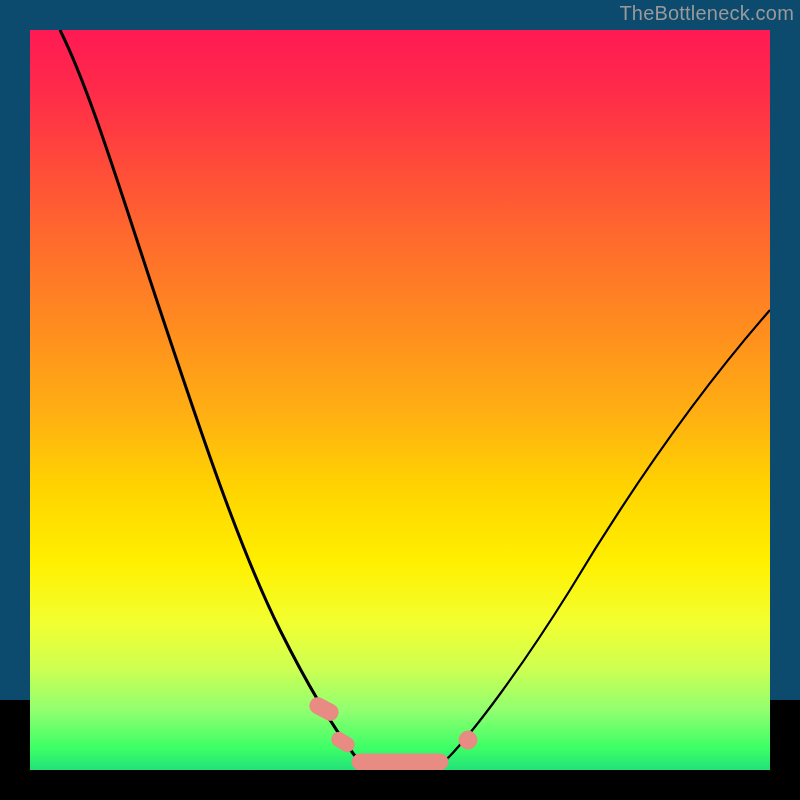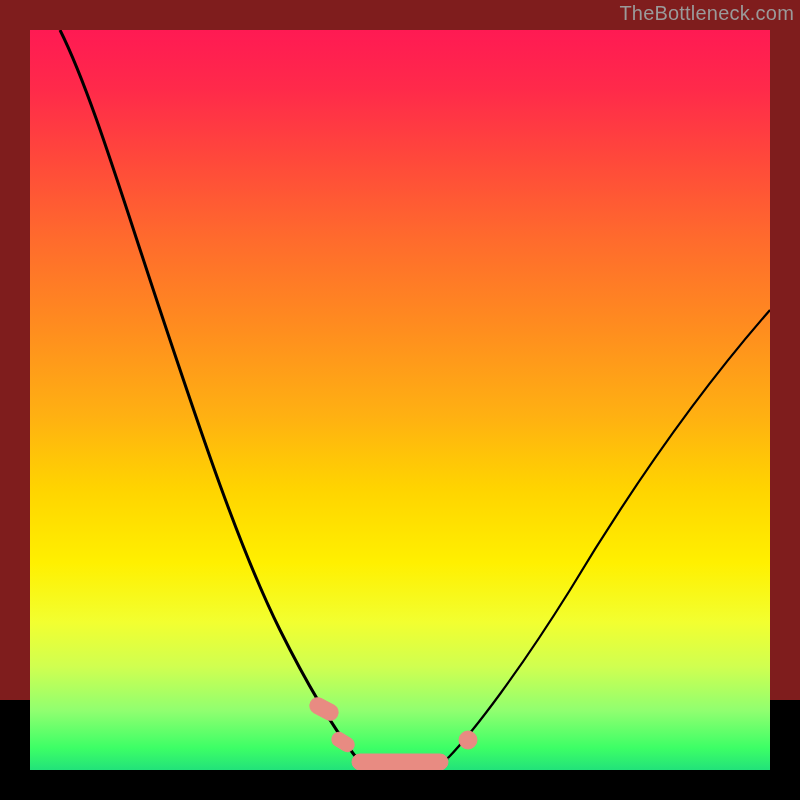--- a/index.html
+++ b/index.html
@@ -8,21 +8,21 @@
     width: 800px;
     height: 800px;
     background: #000;
     font-family: Arial, Helvetica, sans-serif;
     overflow: hidden;
   }
   .frame {
     position: absolute;
     top: 0; left: 0;
     width: 800px; height: 700px;
-    background: #7f1d1d;
+    background: #0c4a6e;
   }
   .plot {
     position: absolute;
     top: 30px;
     left: 30px;
     width: 740px;
     height: 740px;
     
     background: linear-gradient(
       to bottom,

